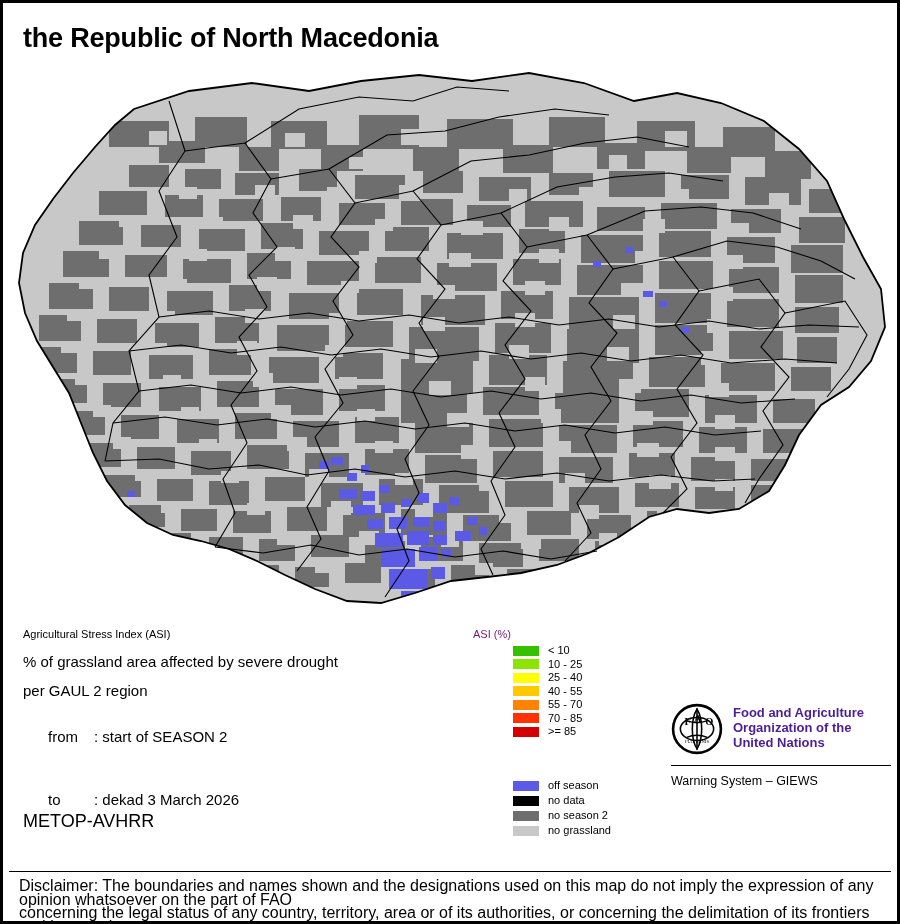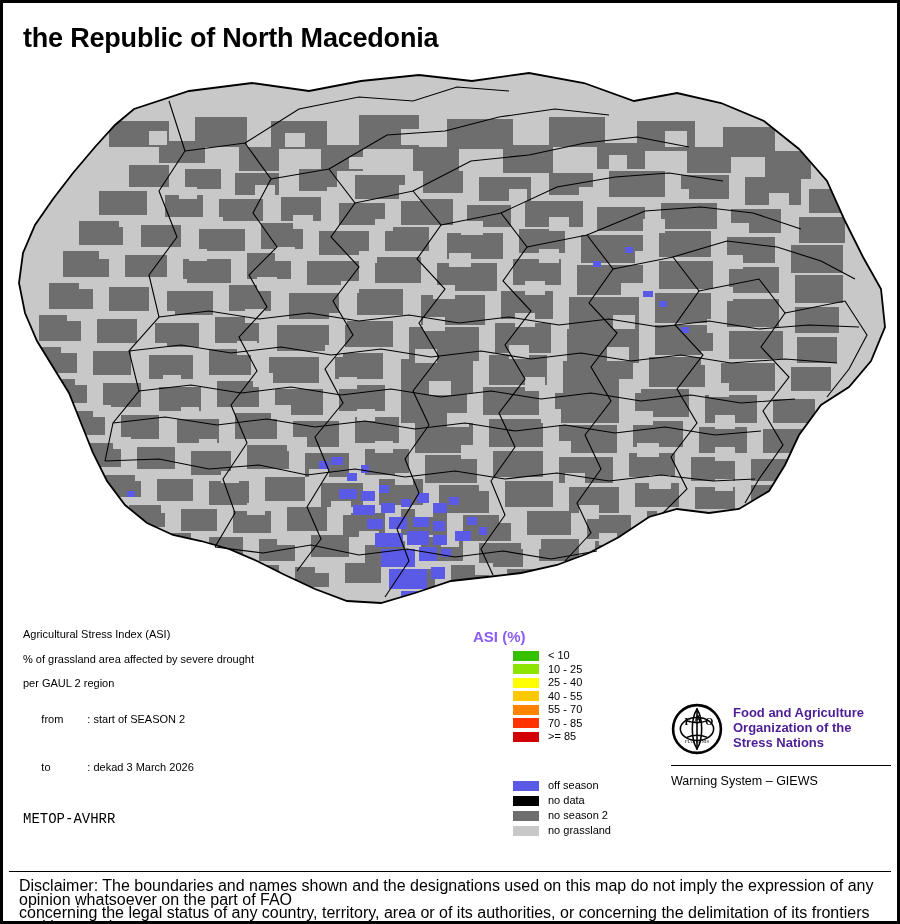--- a/index.html
+++ b/index.html
@@ -42,51 +42,50 @@
     left: 20px; top: 625px;
     width: 430px;
   }
   #info-block .hdr {
     font-size: 11px;
     font-weight: normal;
     color: #000;
     margin-bottom: 13px;
   }
   #info-block .line {
-    font-size: 11px;
+    font-size: 15px;
     color: #000;
     margin-bottom: 12px;
     white-space: pre;
   }
   #info-block .line .lbl {
     display: inline-block;
     width: 46px;
   }
   #sensor-block {
     position: absolute;
     left: 20px; top: 808px;
     width: 430px;
   }
   #sensor-block .line {
-    font-size: 14px;
+    font-size: 18px;
     color: #000;
     margin-bottom: 14px;
-    font-family: Liberation Mono, monospace;
   }
 
   
   #asi-legend {
     position: absolute;
     left: 470px; top: 625px;
     width: 180px;
   }
   #asi-legend .asi-title {
-    font-size: 15px;
-    font-weight: bold;
-    color: #8b5cf6;
+    font-size: 11px;
+    font-weight: normal;
+    color: #701a75;
     margin-bottom: 4px;
   }
   .legend-row {
     display: flex;
     align-items: center;
     height: 13.5px;
     padding-left: 40px;
   }
   .legend-swatch {
     width: 26px;
@@ -647,21 +646,21 @@
         <path d="M30,34 q20,8 40,0" fill="none" stroke="#000" stroke-width="2.5"></path>
         <path d="M30,66 q20,-8 40,0" fill="none" stroke="#000" stroke-width="2.5"></path>
         <text x="26" y="42" font-size="20" font-family="Liberation Serif, serif" font-weight="bold" fill="#000">F</text>
         <text x="44" y="36" font-size="20" font-family="Liberation Serif, serif" font-weight="bold" fill="#000">A</text>
         <text x="66" y="42" font-size="20" font-family="Liberation Serif, serif" font-weight="bold" fill="#000">O</text>
         <text x="50" y="76" font-size="9" text-anchor="middle" font-family="Liberation Serif, serif" fill="#000">FIAT PANIS</text>
       </svg>
       <div id="fao-name">
         <div>Food and Agriculture</div>
         <div>Organization of the</div>
-        <div>Stress Nations</div>
+        <div>United Nations</div>
       </div>
     </div>
     <div id="fao-rule"></div>
     <div id="giews-text">
       <div>Warning System – GIEWS</div>
     </div>
   </div>
 
   <div id="disclaimer-rule"></div>
   <div id="disclaimer">

